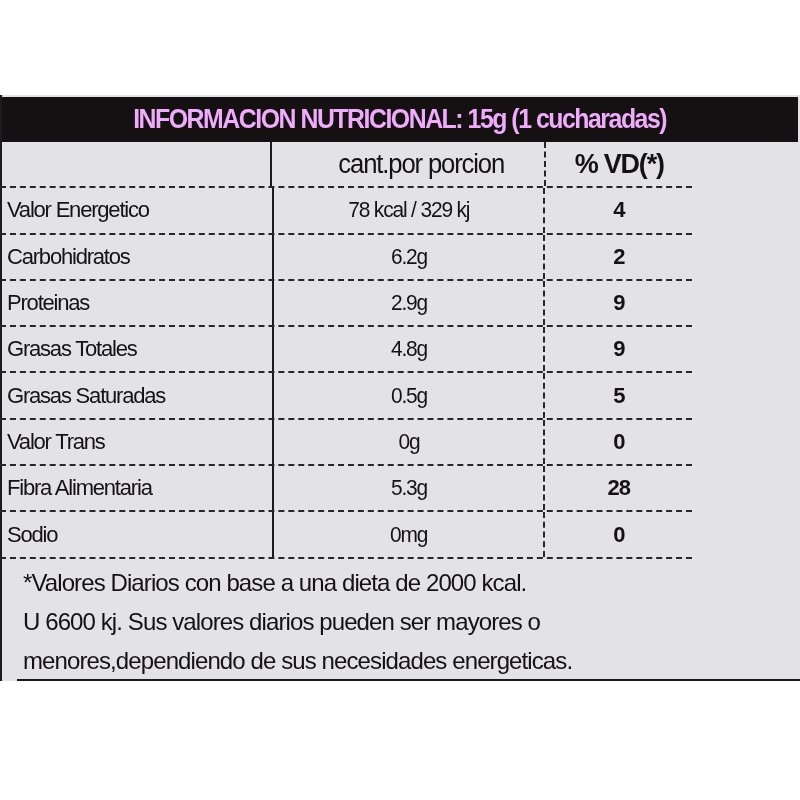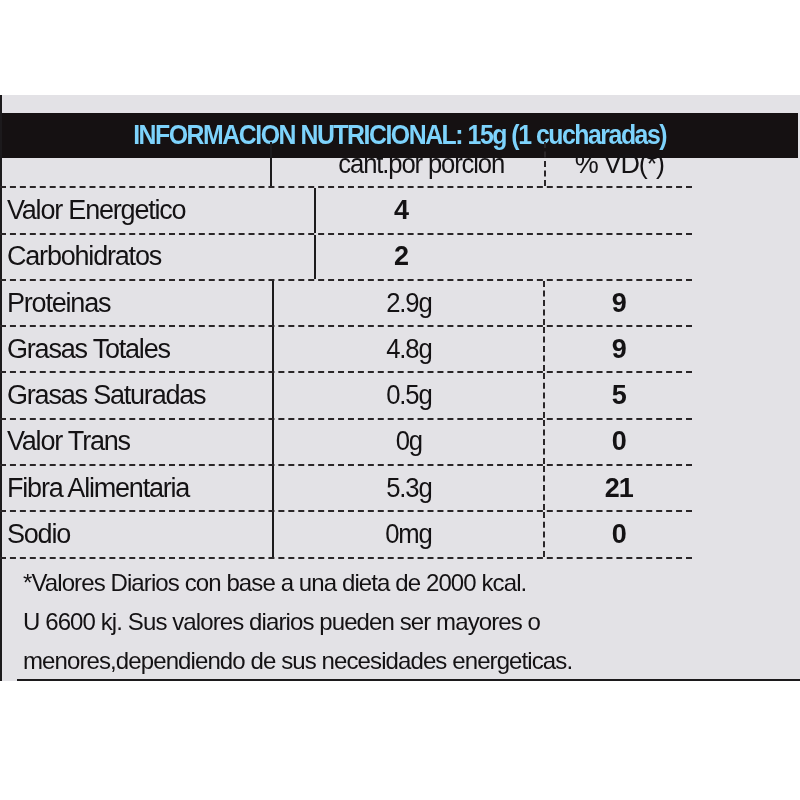--- a/index.html
+++ b/index.html
@@ -5,47 +5,47 @@
   html, body { margin: 0; padding: 0; }
   body {
     width: 800px; height: 800px; background: #ffffff; position: relative; overflow: hidden;
     font-family: "Liberation Sans", "DejaVu Sans", sans-serif; color: #141214;
   }
   .label {
     position: absolute; left: 0; top: 95px; width: 800px; height: 586px;
     background: #e3e2e6;
   }
   .title-bar {
-    position: absolute; left: 2px; top: 18px; width: 796px; height: 45px;
-    background: #151112; color: #7dd3fc;
+    position: absolute; left: 2px; top: 2px; width: 796px; height: 45px;
+    background: #151112; color: #f0abfc;
     display: flex; align-items: center; justify-content: center;
     font-weight: bold; font-size: 27px; letter-spacing: -1.6px;
     transform-origin: center; white-space: nowrap;
   }
   .title-bar span { display: inline-block; transform: scaleX(0.92); }
   .grid {
     position: absolute; left: 0; top: 47px; width: 692px; text-align: center;
   }
   .row {
     position: relative; height: 46.3px; display: flex;
     border-bottom: 2px dashed #2a2628;
     box-sizing: border-box;
   }
   .row:last-child { border-bottom: 2px dashed #2a2628; }
   .cell {
     box-sizing: border-box; height: 100%; display: flex; align-items: center;
-    font-size: 27px; letter-spacing: -1.2px; white-space: nowrap;
+    font-size: 22px; letter-spacing: -1.2px; white-space: nowrap;
   }
   .c-name { width: 316px; padding-left: 7px; border-right: 2px solid #1c1a1c; }
   .c-amt { width: 314px; justify-content: center; border-right: 2px dashed #2a2628; }
   .c-vd { width: 170px; justify-content: center; font-weight: bold; }
   .c-amt span { display: inline-block; transform: scaleX(0.95); }
   .head .cell { font-size: 27px; }
   .head .c-amt { justify-content: flex-end; padding-right: 36px; }
-  .c-vd.headvd { font-weight: normal; }
+  .c-vd.headvd { font-weight: bold; }
   .left-border { position: absolute; left: 0; top: 0; width: 2px; height: 100%; background: #1c1a1c; }
   .footnote {
     position: absolute; left: 17px; top: 462px; width: 800px; height: 124px;
     border-bottom: 2px solid #1c1a1c; box-sizing: border-box;
     padding: 6px 0 0 6px;
   }
   .footnote p {
     margin: 0; height: 39px; line-height: 39px;
     font-size: 24px; letter-spacing: -0.9px; white-space: nowrap;
   }
@@ -64,24 +64,30 @@
     <div class="row head">
       <div class="cell c-name"></div>
       <div class="cell c-amt">
           <span>cant.por porcion</span>
         </div>
       <div class="cell c-vd headvd">% VD(*)</div>
     </div>
 
     <div class="row">
       <div class="cell c-name">Valor Energetico</div>
+      <div class="cell c-amt">
+          <span>78 kcal / 329 kj</span>
+        </div>
       <div class="cell c-vd">4</div>
     </div>
     <div class="row">
       <div class="cell c-name">Carbohidratos</div>
+      <div class="cell c-amt">
+          <span>6.2g</span>
+        </div>
       <div class="cell c-vd">2</div>
     </div>
     <div class="row">
       <div class="cell c-name">Proteinas</div>
       <div class="cell c-amt">
           <span>2.9g</span>
         </div>
       <div class="cell c-vd">9</div>
     </div>
     <div class="row">
@@ -103,21 +109,21 @@
       <div class="cell c-amt">
           <span>0g</span>
         </div>
       <div class="cell c-vd">0</div>
     </div>
     <div class="row">
       <div class="cell c-name">Fibra Alimentaria</div>
       <div class="cell c-amt">
           <span>5.3g</span>
         </div>
-      <div class="cell c-vd">21</div>
+      <div class="cell c-vd">28</div>
     </div>
     <div class="row">
       <div class="cell c-name">Sodio</div>
       <div class="cell c-amt">
           <span>0mg</span>
         </div>
       <div class="cell c-vd">0</div>
     </div>
   </div>
 

